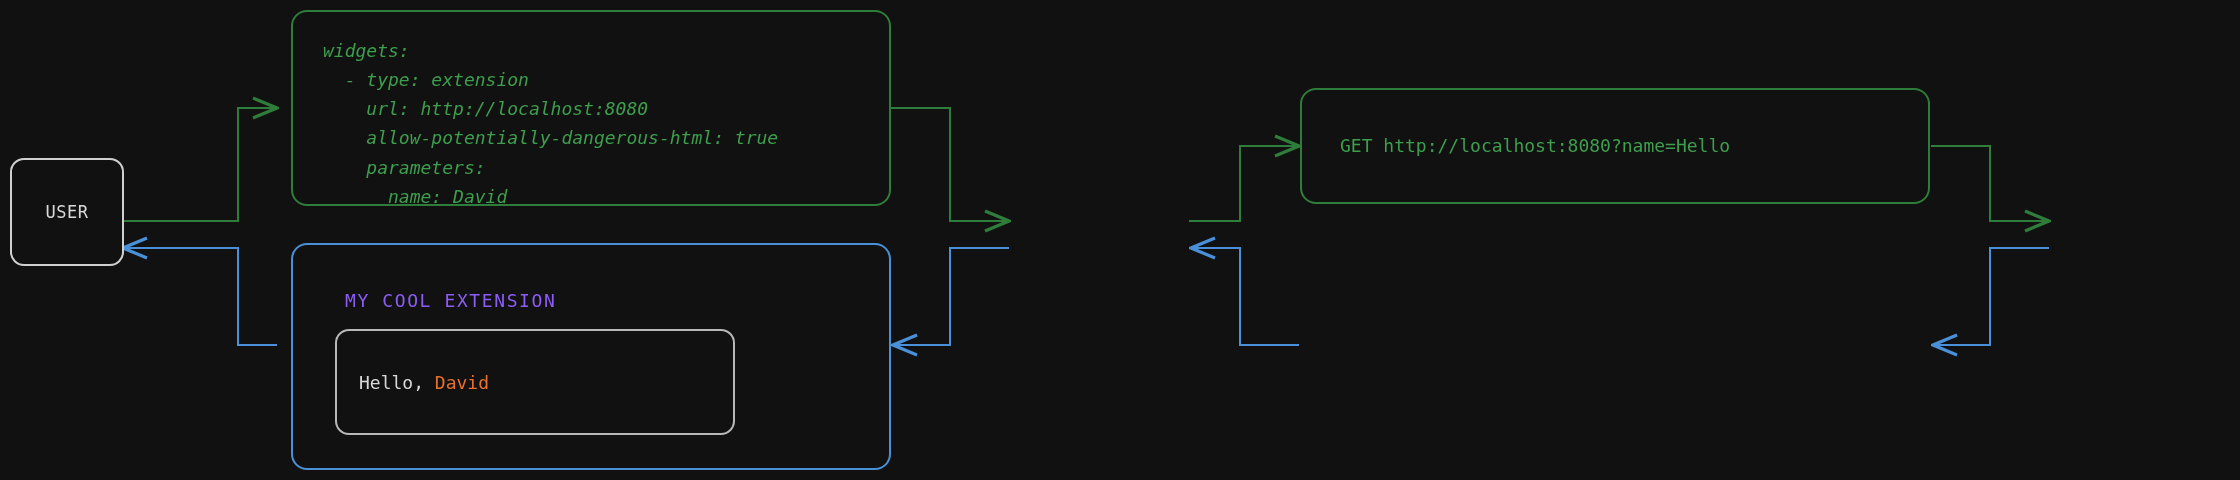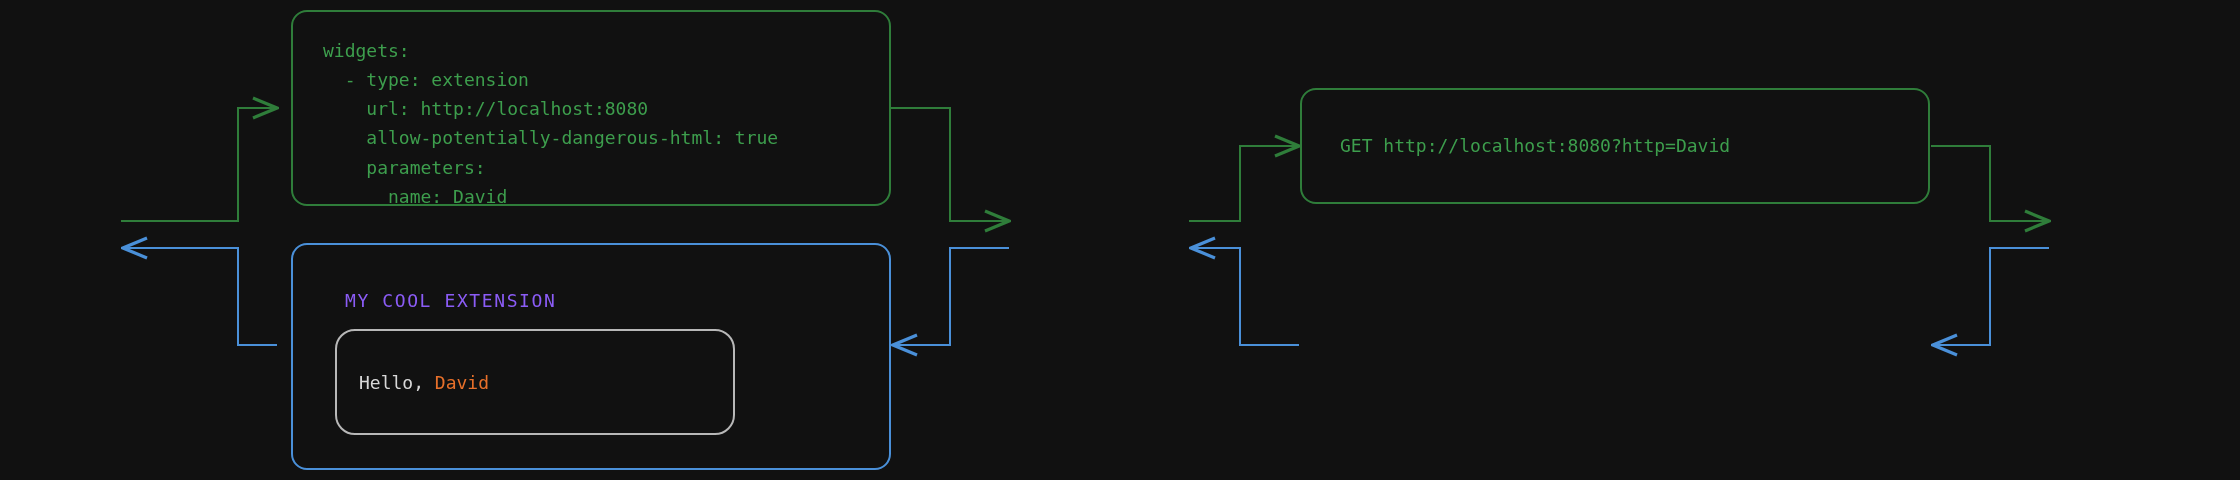--- a/index.html
+++ b/index.html
@@ -19,21 +19,21 @@
   .panel.green{border-color:#2f7d3a;}
   .panel.blue{border-color:#4a90d9;}
 
   pre.code{margin:0;white-space:pre;font-size:18px;line-height:1.62;
            font-family:"DejaVu Sans Mono","Liberation Mono",monospace;}
   pre.green{color:#3d9e4d;}
   pre.blue{color:#5b9fe0;}
 
   .ext-title{color:#8b5cf6;font-size:18px;letter-spacing:1.6px;
              font-family:"DejaVu Sans Mono","Liberation Mono",monospace;}
-  .ext-card{border:2px solid #b8b8b8;border-radius:20px;background:#111111;
+  .ext-card{border:2px solid #b8b8b8;border-radius:14px;background:#111111;
             box-sizing:border-box;display:flex;align-items:center;}
   .ext-body{color:#d8d8d8;font-size:18px;
             font-family:"DejaVu Sans Mono","Liberation Mono",monospace;}
   .accent{color:#e8702a;}
 </style>
 </head>
 <body>
 
 <div id="stage">
 
@@ -55,39 +55,42 @@
     </g>
 
     <g fill="none" stroke="#4a90d9" stroke-width="2">
       <path d="M2049,248 H1990 V345 H1933" marker-end="url(#ab)"></path>
       <path d="M1299,345 H1240 V248 H1191" marker-end="url(#ab)"></path>
       <path d="M1009,248 H950 V345 H893" marker-end="url(#ab)"></path>
       <path d="M277,345 H238 V248 H123" marker-end="url(#ab)"></path>
     </g>
   </svg>
 
+  <div class="node" style="left:10px;top:158px;width:110px;height:104px;">
+    <span class="lbl">USER</span>
+  </div>
 
 
 
   <div class="panel green" style="left:291px;top:10px;width:600px;height:196px;">
-    <pre class="code green" style="margin:24px 16px 0 30px;">widgets:
+    <pre class="code green" style="margin:24px 16px 0 30px;font-style:italic;">widgets:
   - type: extension
     url: http://localhost:8080
     allow-potentially-dangerous-html: true
     parameters:
       name: David</pre>
   </div>
 
   <div class="panel blue" style="left:291px;top:243px;width:600px;height:227px;">
     <div class="ext-title" style="position:absolute;left:52px;top:45px;">MY COOL EXTENSION</div>
     <div class="ext-card" style="position:absolute;left:42px;top:84px;width:400px;height:106px;">
       <div class="ext-body" style="padding-left:22px;">
         <span>Hello, </span><span class="accent">David</span>
       </div>
     </div>
   </div>
 
   <div class="panel green" style="left:1300px;top:88px;width:630px;height:116px;">
-    <pre class="code green" style="margin:41px 0 0 38px;">GET http://localhost:8080?http=David</pre>
+    <pre class="code green" style="margin:41px 0 0 38px;">GET http://localhost:8080?name=Hello</pre>
   </div>
 
 
 </div>
 
 </body></html>

